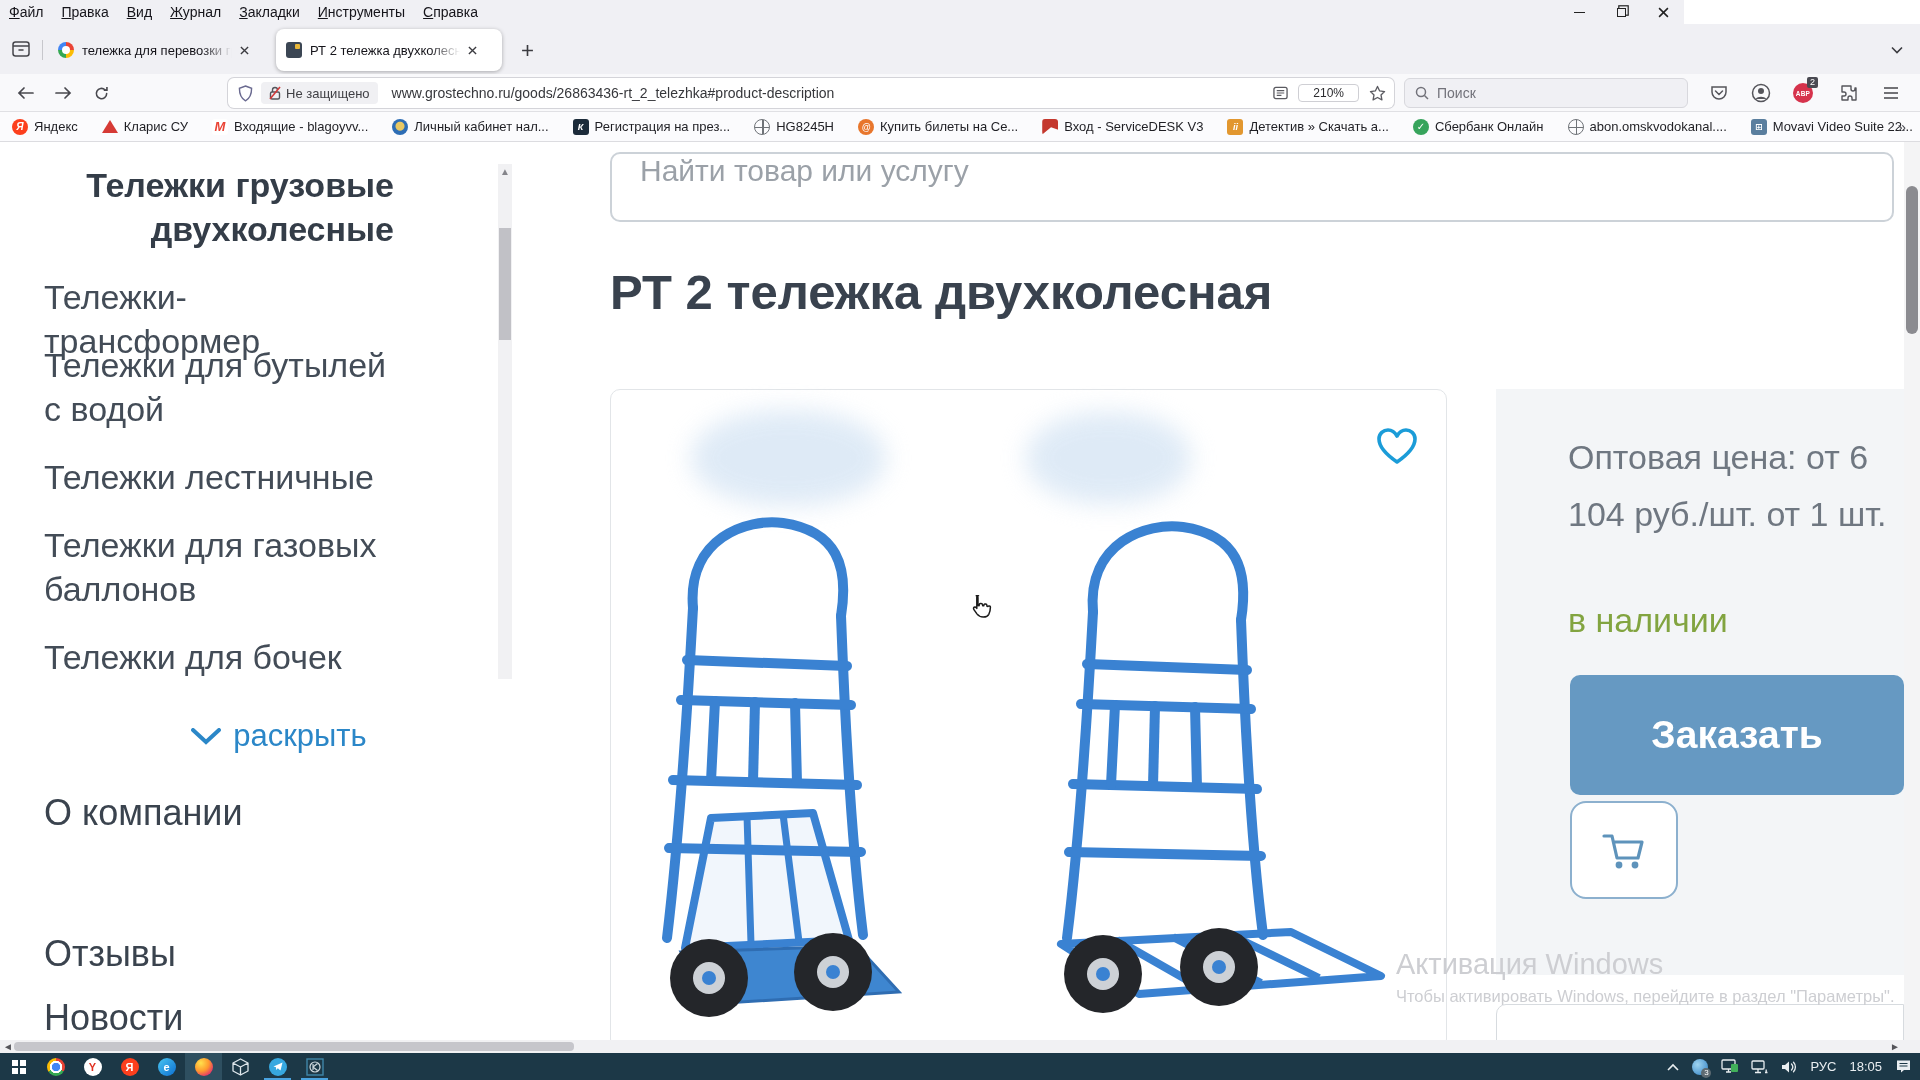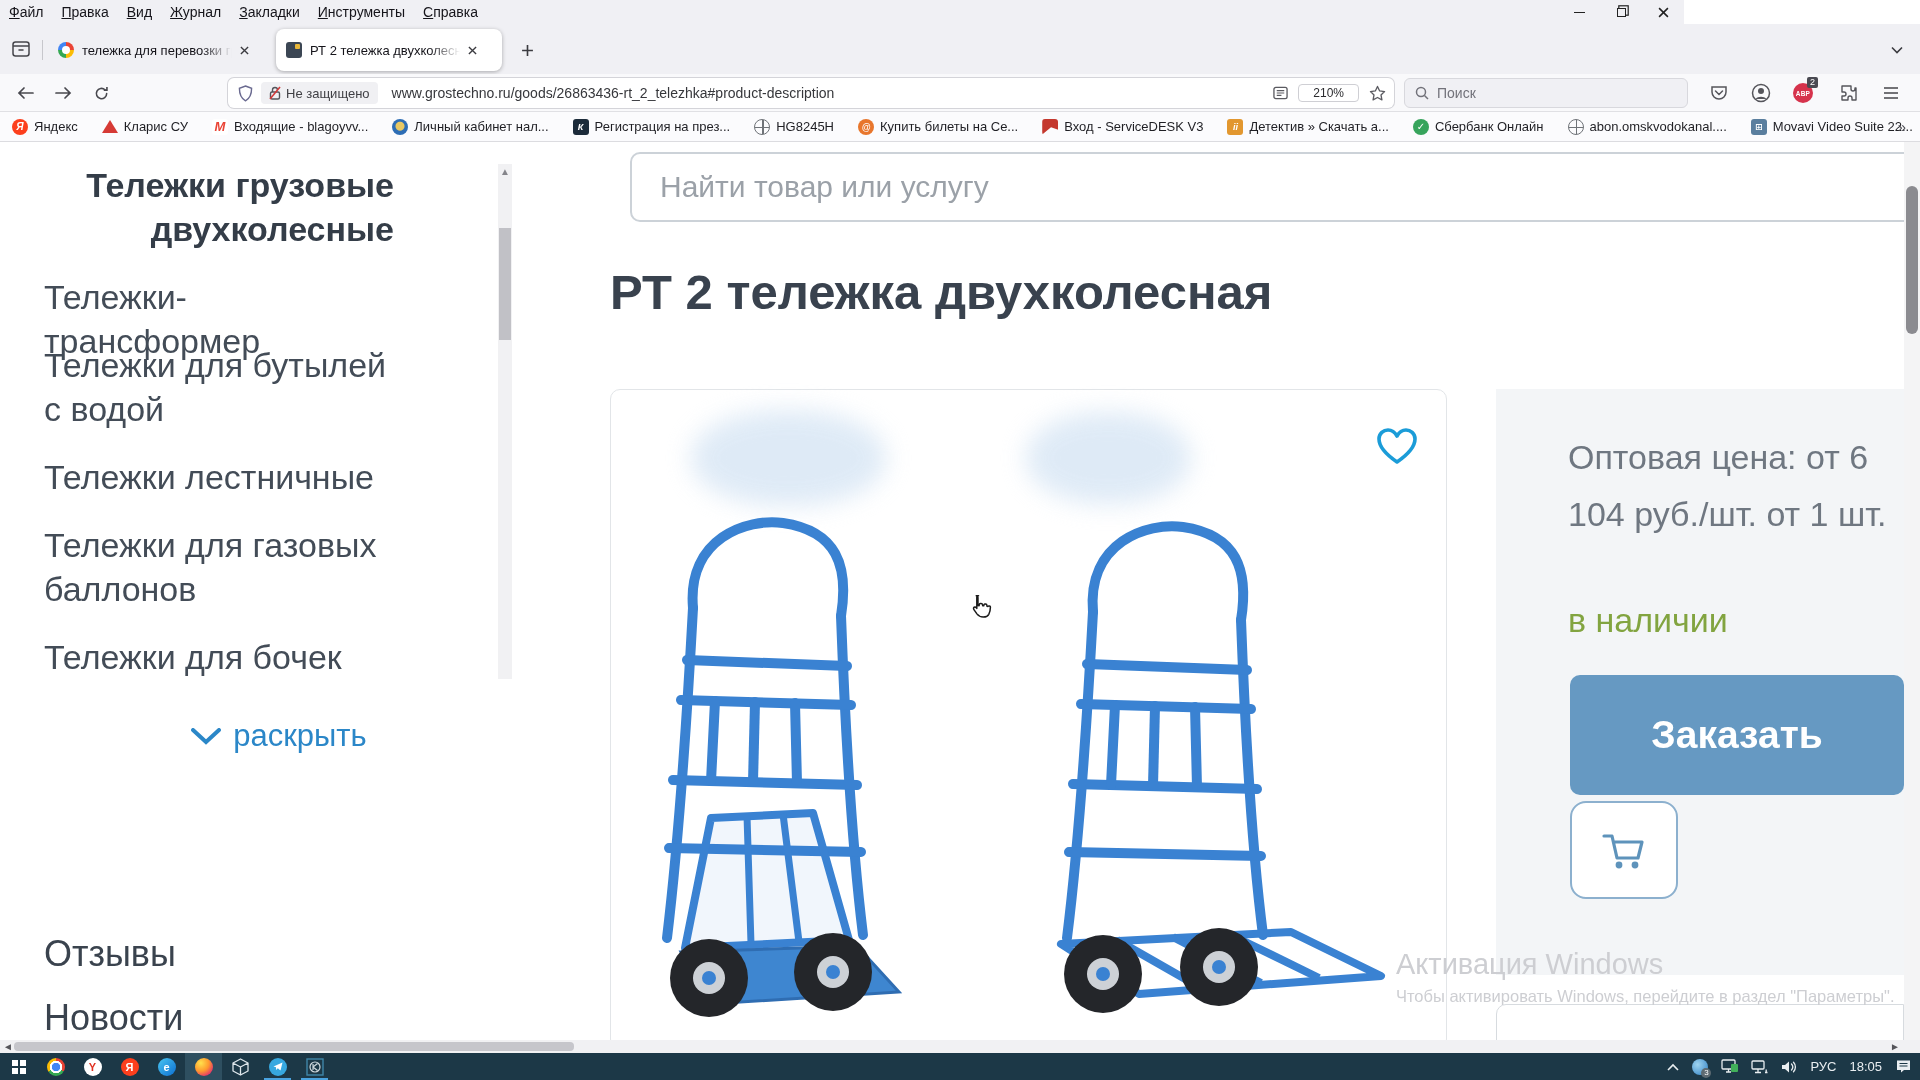--- a/index.html
+++ b/index.html
@@ -76,21 +76,21 @@
   .cat { position:absolute; width:350px; font-size:34px; line-height:44px; color:#434c57; }
   .cat-active { font-weight:bold; color:#343d48; }
   #sb-scroll { position:absolute; left:454px; top:22px; width:14px; height:515px; background:#f1f1f3; }
   #sb-thumb { position:absolute; left:1px; top:64px; width:12px; height:112px; background:#c1c1c6; }
   #sb-up { position:absolute; left:0; top:2px; width:14px; text-align:center; font-size:10px; color:#85858a; }
   #expand-link { position:absolute; left:0; top:576px; width:470px; text-align:center; font-size:31px; color:#2b87c8;
     display:flex; align-items:center; justify-content:center; gap:12px; }
   .side-menu-item { position:absolute; left:0; font-size:36px; color:#3a434e; }
 
   #page-search { position:absolute; left:610px; top:10px; width:1284px; height:70px; border:2px solid #ccd2d8;
-    border-radius:10px; display:flex; align-items:center; padding-left:28px; background:#fff;margin-left:20px; }
+    border-radius:10px; display:flex; align-items:flex-start; padding-left:28px; background:#fff; }
   #page-search span { font-size:30px; color:#9ba1a8; }
 
   #product-title { position:absolute; left:610px; top:122px; font-size:49px; font-weight:bold; color:#39424e; }
 
   #image-card { position:absolute; left:610px; top:247px; width:837px; height:660px;
     border:1px solid #e2e5e8; border-radius:10px; background:#fff; }
   .blob { position:absolute; background:#d9e7f5; border-radius:48%; filter:blur(12px); opacity:.85; }
   #blob1 { left:80px; top:20px; width:195px; height:96px; }
   #blob2 { left:415px; top:22px; width:165px; height:92px; }
 
@@ -350,20 +350,21 @@
     <div id="sb-scroll">
       <div id="sb-up">▲</div>
       <div id="sb-thumb"></div>
     </div>
     <div id="expand-link">
       <svg width="30" height="17" viewBox="0 0 30 17">
         <path d="M2 2 L15 14 L28 2" fill="none" stroke="#2b87c8" stroke-width="4" stroke-linecap="round"></path>
       </svg>
       <span>раскрыть</span>
     </div>
+    <div class="side-menu-item" style="top:650px;">О компании</div>
     <div class="side-menu-item" style="top:791px;">Отзывы</div>
     <div class="side-menu-item" style="top:855px;">Новости</div>
   </div>
 
   <div id="page-search">
     <span>Найти товар или услугу</span>
   </div>
 
   <h1 id="product-title">РТ 2 тележка двухколесная</h1>
 

